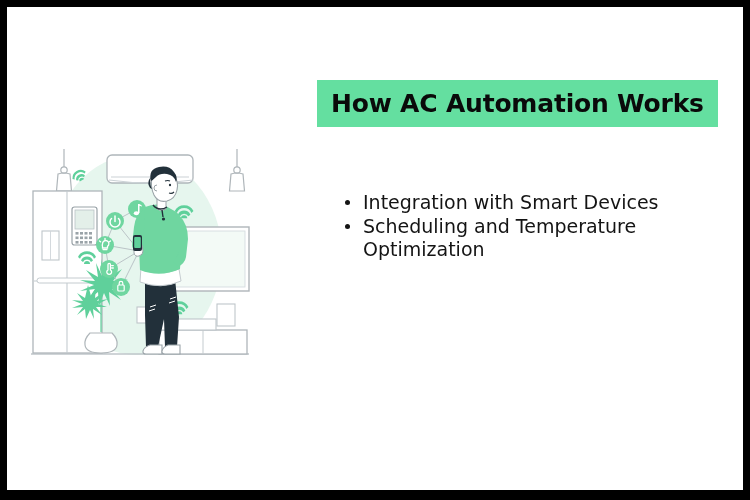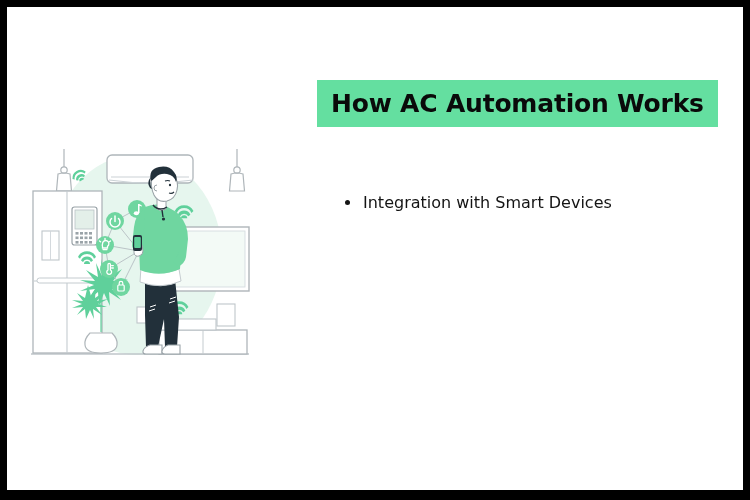--- a/index.html
+++ b/index.html
@@ -61,21 +61,21 @@
     top: 184px;
     width: 330px;
     margin: 0;
     padding: 0;
     list-style: none;
   }
   .bullet-item {
     position: relative;
     padding-left: 26px;
     font-family: "DejaVu Sans", sans-serif;
-    font-size: 16px;
+    font-size: 19px;
     line-height: 23.5px;
     color: #141414;
   }
   .bullet-item::before {
     content: "";
     position: absolute;
     left: 8px;
     top: 9px;
     width: 5px;
     height: 5px;
@@ -316,16 +316,17 @@
 
       </svg>
     </div>
 
     <div class="title-banner">
       <span class="title-text">How AC Automation Works</span>
     </div>
 
     <ul class="bullet-list">
       <li class="bullet-item">Integration with Smart Devices</li>
+      <li class="bullet-item">Scheduling and Temperature Optimization</li>
     </ul>
 
   </div>
 </div>
 
 </body></html>

